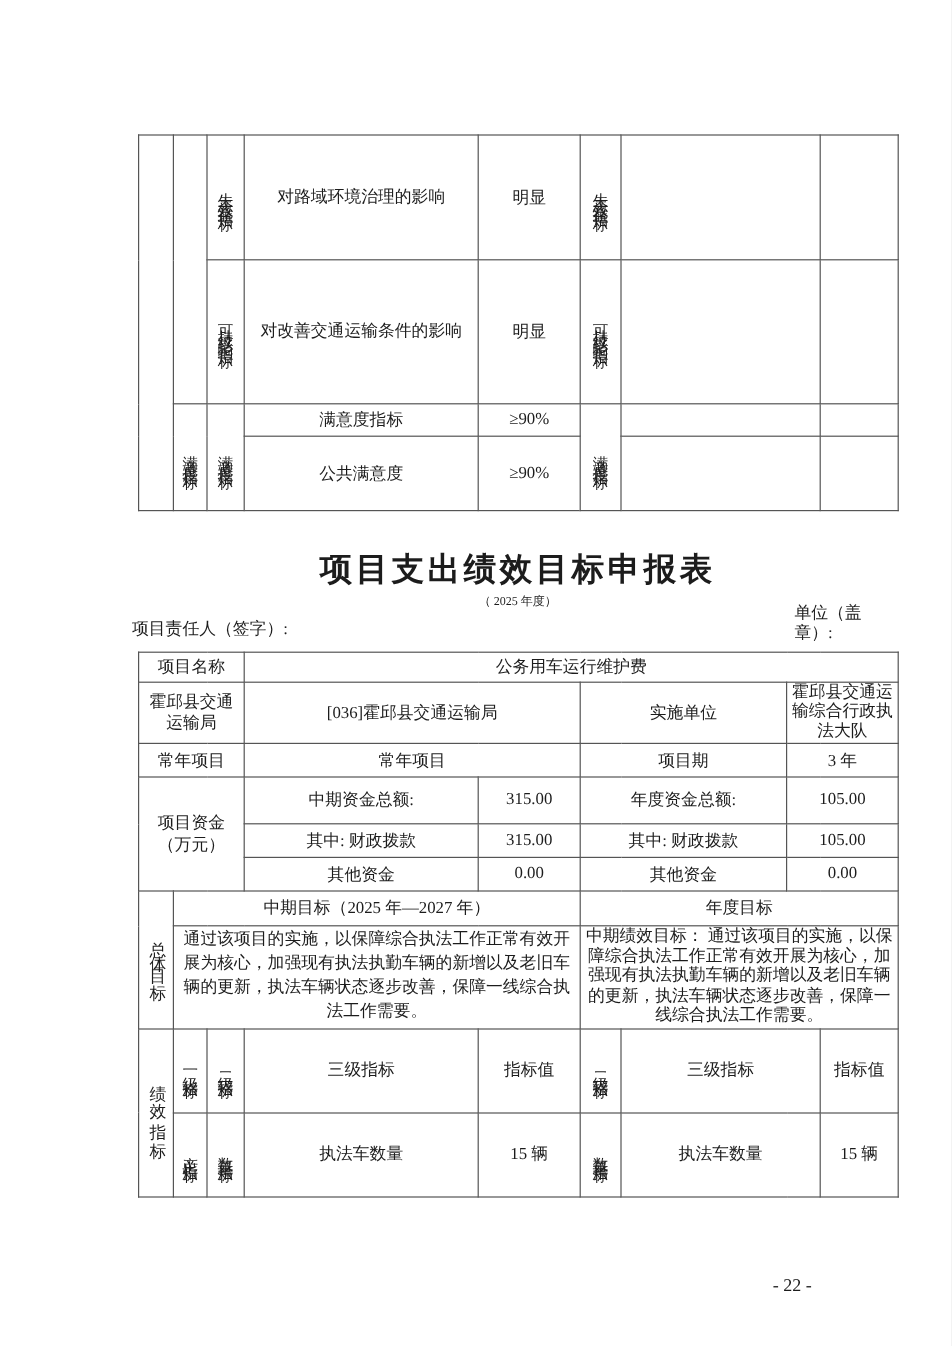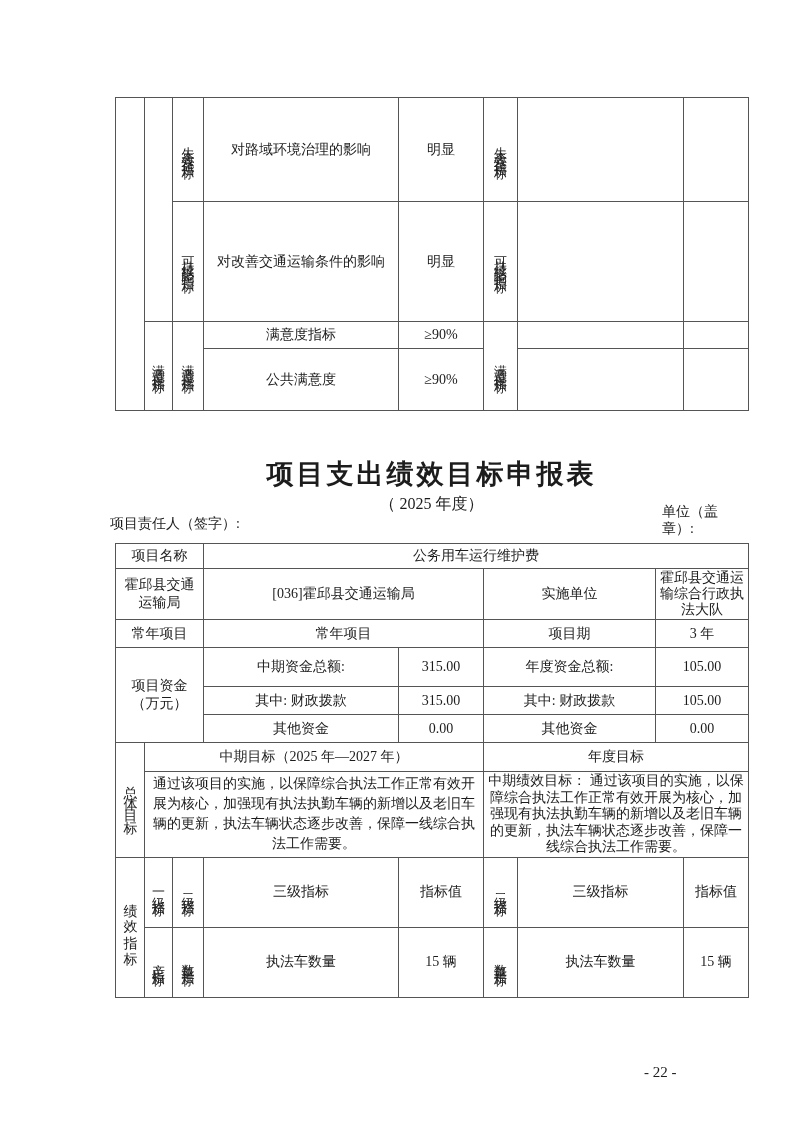--- a/index.html
+++ b/index.html
@@ -21,21 +21,21 @@
   }
   .tbl td {
     border:1px solid #555;
     text-align:center;
     vertical-align:middle;
     font-size:14px;
     padding:1px 2px;
     overflow:hidden;
   }
   
-  .cont { top:97px; }
+  .cont { top:112px; }
   .cont tr.r1 { height:104px; }
   .cont tr.r2 { height:120px; }
   .cont tr.r3 { height:27px; }
   .cont tr.r4 { height:62px; }
   
   .main { top:543px;padding-left:34px; }
   .main tr.m1 { height:25px; }
   .main tr.m2 { height:47px; }
   .main tr.m3 { height:28px; }
   .main tr.m4 { height:39px; }
@@ -75,21 +75,21 @@
     padding:4px 8px;
   }
   .title {
     position:absolute; left:115px; top:456px; width:633px;
     text-align:center; font-size:27px; font-weight:bold;
     letter-spacing:3px;
     font-family:"Liberation Sans", sans-serif;
   }
   .year-line {
     position:absolute; left:115px; top:494px; width:633px;
-    text-align:center; font-size:16px;
+    text-align:center; font-size:10px;
   }
   .signer {
     position:absolute; left:110px; top:515px;
     font-size:14px;
   }
   .seal {
     position:absolute; left:662px; top:503px; width:64px;
     font-size:14px; line-height:17px; text-align:left;
   }
   .pageno {

